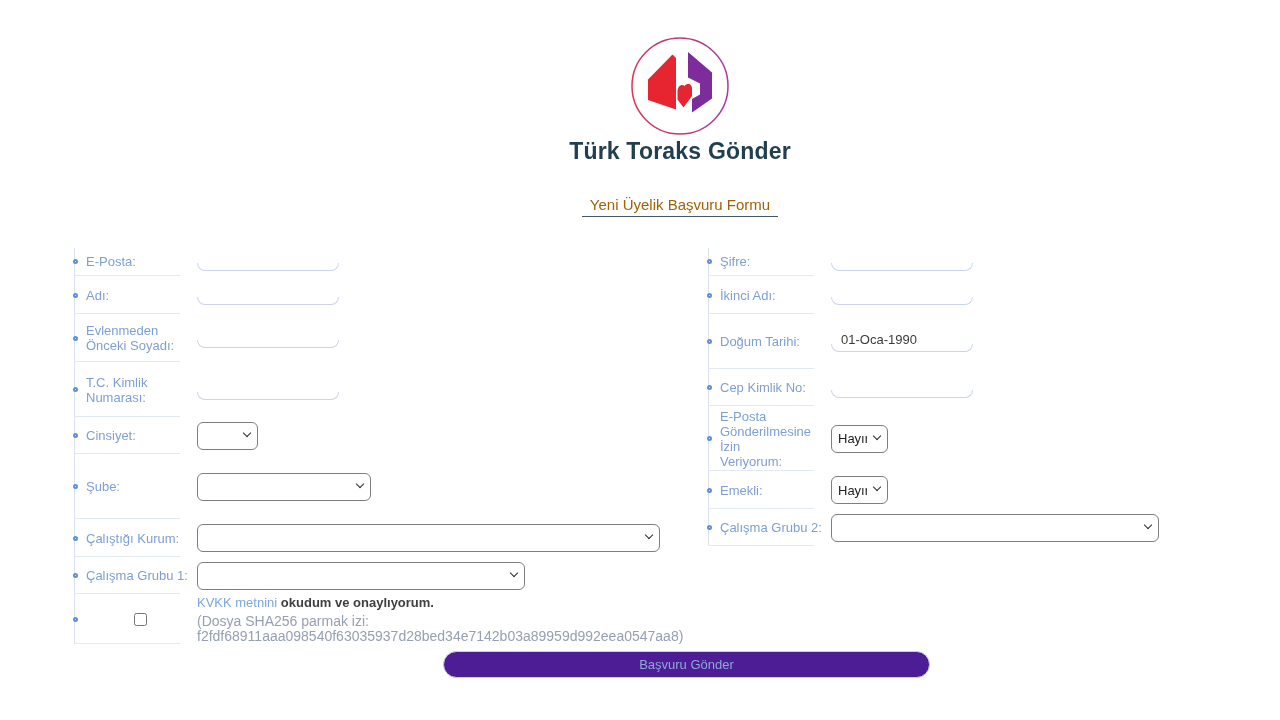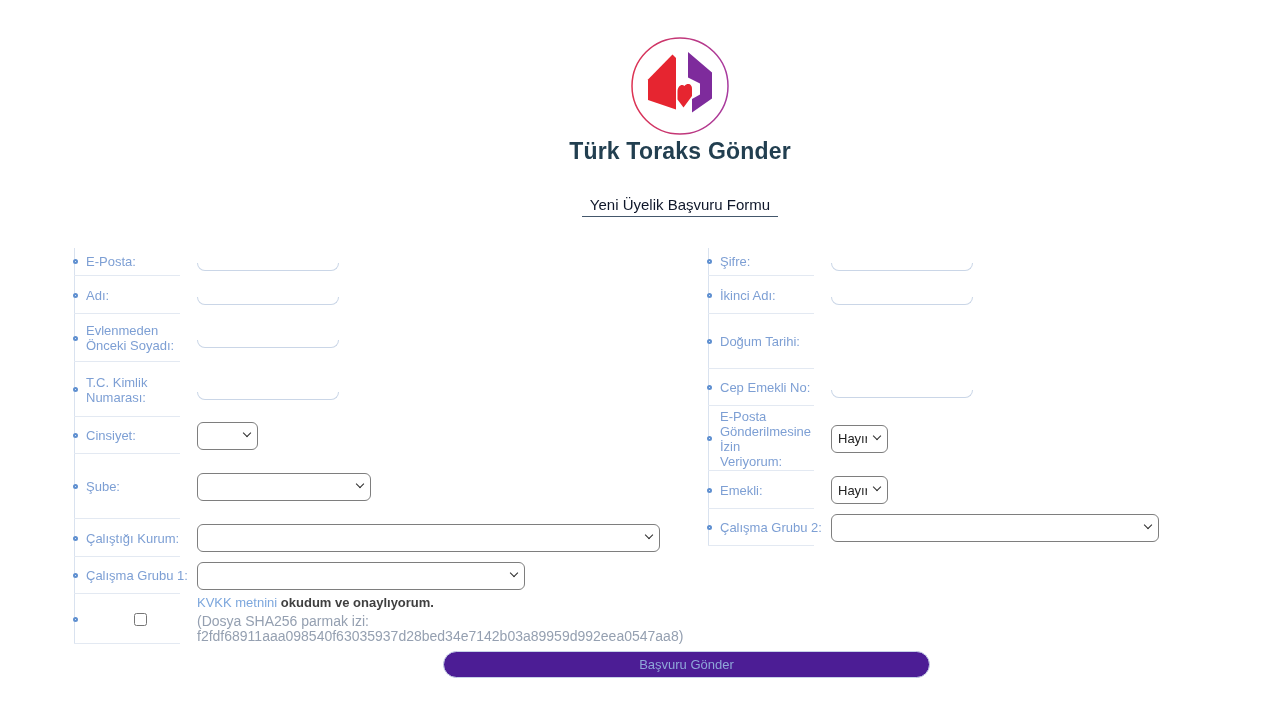--- a/index.html
+++ b/index.html
@@ -4,21 +4,21 @@
 <style>
   * { margin:0; padding:0; box-sizing:border-box; }
   html,body { width:1280px; height:720px; background:#ffffff; overflow:hidden;
               font-family:"Liberation Sans", sans-serif; }
 
   
   .logo { position:absolute; left:630px; top:36px; width:100px; height:100px; }
   .org-title { position:absolute; left:430px; top:138px; width:500px; text-align:center;
                font-size:23px; font-weight:600; color:#223f50; letter-spacing:.2px; }
   .form-title-wrap { position:absolute; left:430px; top:196px; width:500px; text-align:center; }
-  .form-title { display:inline-block; font-size:15px; color:#0f172a;
+  .form-title { display:inline-block; font-size:15px; color:#a16207;
                 border-bottom:1px solid #44576b; padding:0 8px 3px; }
 
   
   .col { position:absolute; top:246px; }
   .col-left  { left:64px;  width:604px; }
   .col-right { left:698px; width:482px; }
   .vline { position:absolute; left:10px; top:2px; bottom:1px; width:1px; background:#d9e2ef; }
 
   .row { position:relative; display:flex; align-items:center; }
   .row::after { content:""; position:absolute; left:10px; bottom:0; width:106px; height:1px;
@@ -224,27 +224,30 @@
         <span class="ufield"><input type="text" value="" style=""><span class="uline"></span></span>
       </div>
   </div>
 
 
   <div class="row r55">
     <div class="marker">
         <span class="dot"></span>
       </div>
     <div class="lbl">Doğum Tarihi:</div>
-  </div>
-
-  <div class="row r37">
-    <div class="marker">
-        <span class="dot"></span>
-      </div>
-    <div class="lbl">Cep Emekli No:</div>
+    <div class="ctl">
+        <span class="ufield"><input type="text" value="01-Oca-1990" style=""><span class="uline"></span></span>
+      </div>
+  </div>
+
+  <div class="row r37">
+    <div class="marker">
+        <span class="dot"></span>
+      </div>
+    <div class="lbl">Cep Kimlik No:</div>
     <div class="ctl">
         <span class="ufield"><input type="text" value="" style=""><span class="uline"></span></span>
       </div>
   </div>
 
   <div class="row r65">
     <div class="marker">
         <span class="dot"></span>
       </div>
     <div class="lbl">E-Posta

